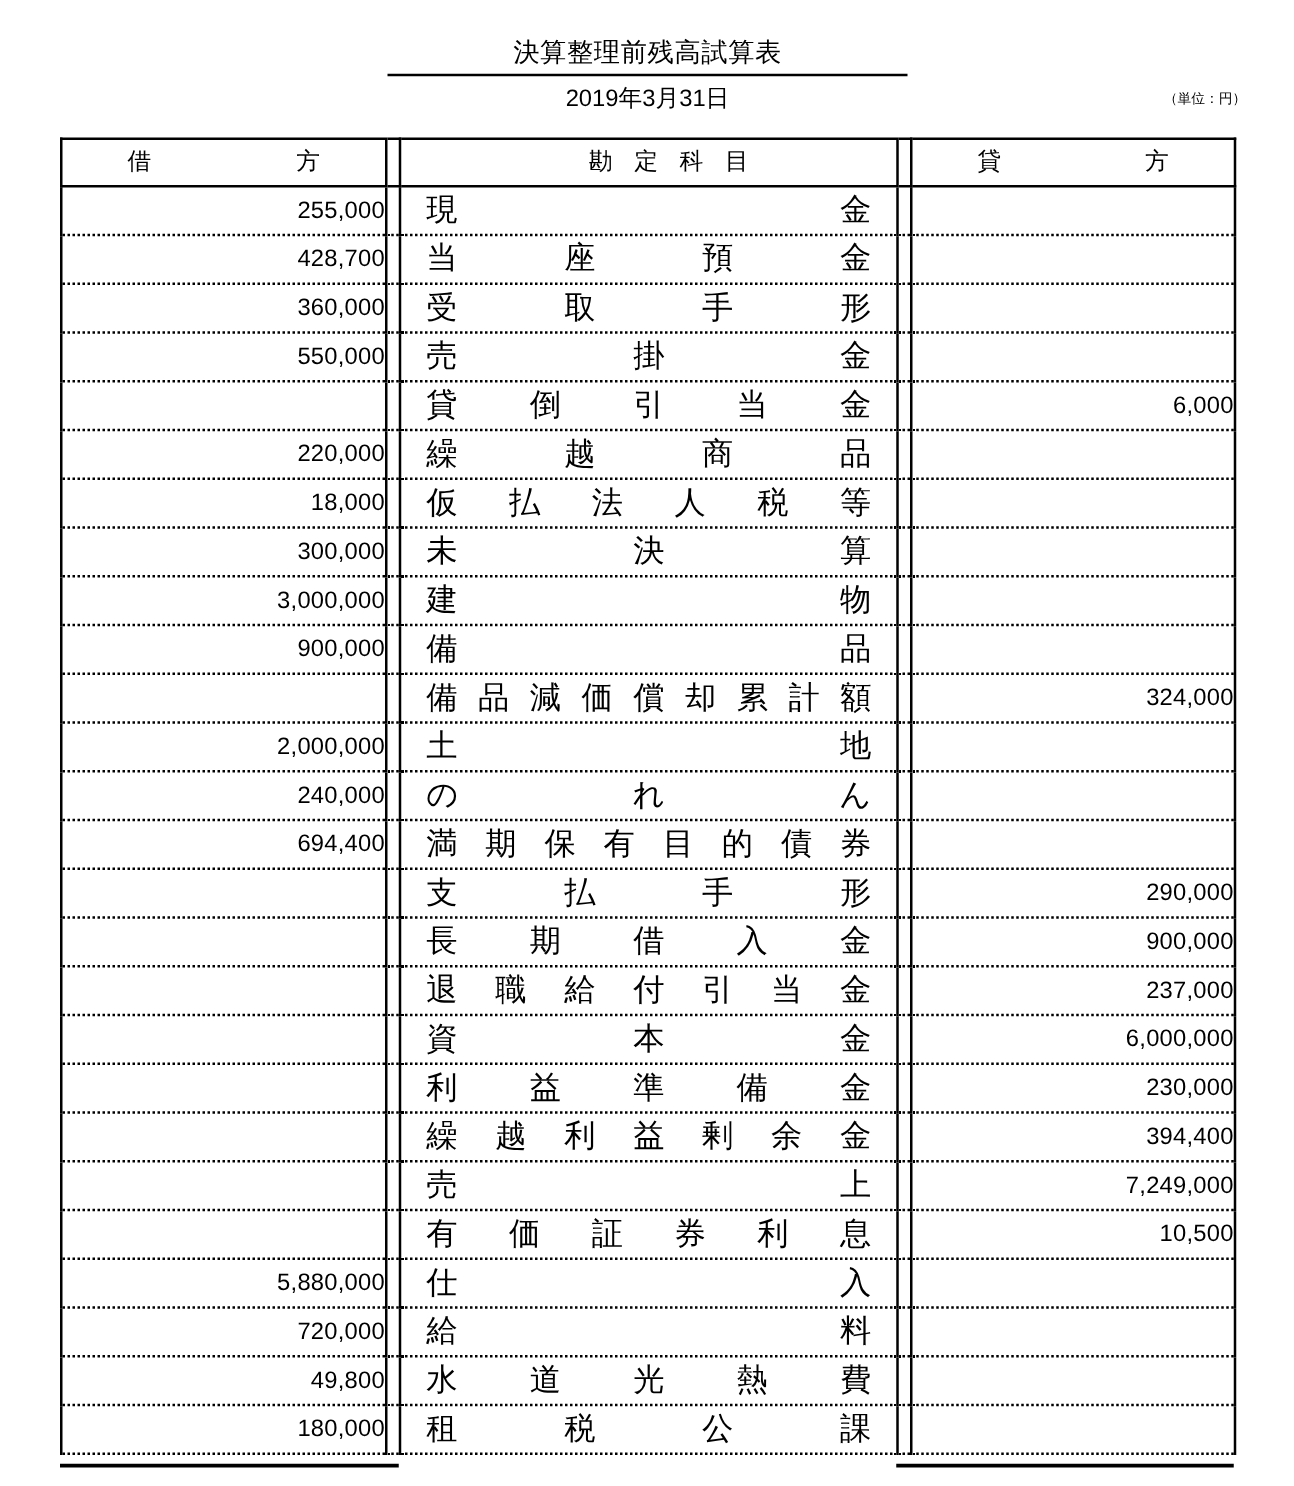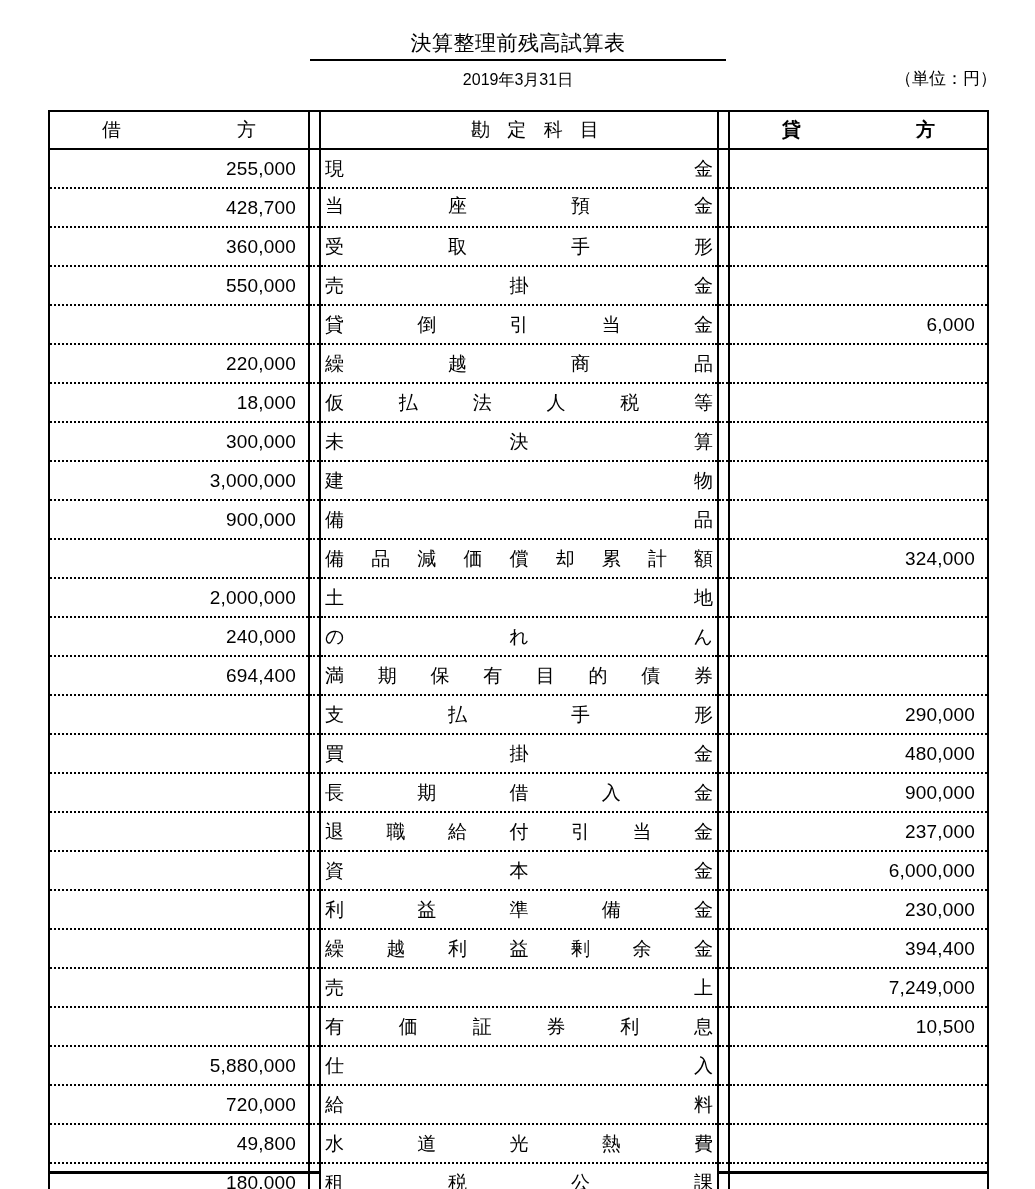--- a/index.html
+++ b/index.html
@@ -34,30 +34,30 @@
   }
   .doc-title {
     font-size: 21px;
     line-height: 26px;
     letter-spacing: 0.5px;
     white-space: nowrap;
     padding-bottom: 3px;
     border-bottom: 2.5px solid #000;
   }
   .doc-date {
-    font-size: 16px;
+    font-size: 19px;
     line-height: 30px;
     padding-top: 4px;
     white-space: nowrap;
   }
   .unit-note {
     position: absolute;
     right: 38px;
     top: 68px;
-    font-size: 17px;
+    font-size: 11px;
     line-height: 22px;
     white-space: nowrap;
   }
 
   
   .tb-wrap {
     position: absolute;
     left: 48px;
     top: 110px;
     width: 939px;
@@ -88,21 +88,21 @@
 
   
   tr.head th {
     height: 36px;
     font-size: 19px;
     font-weight: normal;
     border-top: 2px solid #000;
     border-bottom: 2px solid #000;
   }
   tr.head th.h-outer-l { border-left: 2px solid #000; margin-top: 32px; }
-  tr.head th.h-outer-r { border-right: 2px solid #000; font-weight: bold; }
+  tr.head th.h-outer-r { border-right: 2px solid #000; }
   .head-txt {
     display: block;
     text-align: justify;
     text-align-last: justify;
     font-size: 19px;
     line-height: 34px;
     padding: 0 52px;
     white-space: nowrap;
   }
   .head-txt.wide { padding: 0 118px; margin-left: 32px; }
@@ -111,32 +111,32 @@
   tr.head th { box-shadow: inset 0 3px 0 -1px #fff; }
 
   
   tr.row td {
     height: 37px;
     border-bottom: 2px dotted #000;
   }
   tr.row td.money {
     font-size: 19px;
     text-align: right;
-    padding-right: 12px;
+    padding-right: 0;
     white-space: nowrap;
     letter-spacing: 0.2px;
   }
   tr.row td.amt-l { border-left: 2px solid #000; }
   tr.row td.amt-r { border-right: 2px solid #000; }
 
   tr.row:first-of-type td { border-top: none; }
 
   td.acct {
-    font-size: 19px;
-    padding: 0 4px;
+    font-size: 25px;
+    padding: 0 20px;
   }
   .acct-txt {
     display: block;
     text-align: justify;
     text-align-last: justify;
     white-space: nowrap;
     line-height: 35px;
   }
 
   
@@ -326,29 +326,20 @@
             <td class="acct">
               <span class="acct-txt" style="text-align: justify; text-align-last: justify;"><span>支</span> <span>払</span> <span>手</span> <span>形</span> </span>
             </td>
             <td class="gap"></td>
             <td class="money amt-r">290,000</td>
           </tr>
           <tr class="row">
             <td class="money amt-l"></td>
             <td class="gap"></td>
             <td class="acct">
-              <span class="acct-txt" style="text-align: justify; text-align-last: justify;"><span>買</span> <span>掛</span> <span>金</span> </span>
-            </td>
-            <td class="gap"></td>
-            <td class="money amt-r">480,000</td>
-          </tr>
-          <tr class="row">
-            <td class="money amt-l"></td>
-            <td class="gap"></td>
-            <td class="acct">
               <span class="acct-txt" style="text-align: justify; text-align-last: justify;"><span>長</span> <span>期</span> <span>借</span> <span>入</span> <span>金</span> </span>
             </td>
             <td class="gap"></td>
             <td class="money amt-r">900,000</td>
           </tr>
           <tr class="row">
             <td class="money amt-l"></td>
             <td class="gap"></td>
             <td class="acct">
               <span class="acct-txt" style="text-align: justify; text-align-last: justify;"><span>退</span> <span>職</span> <span>給</span> <span>付</span> <span>引</span> <span>当</span> <span>金</span> </span>

